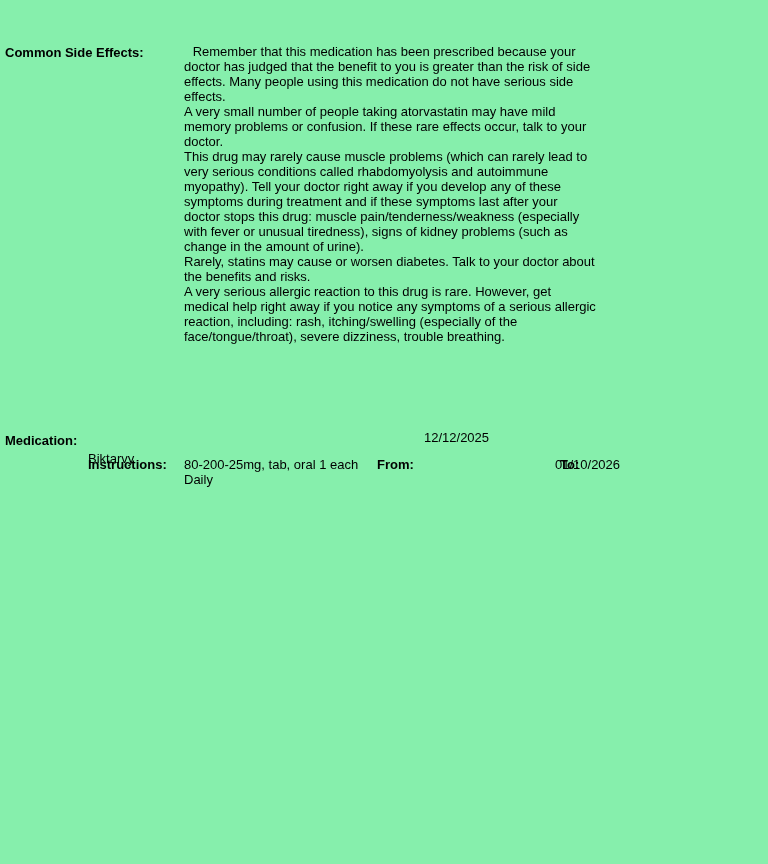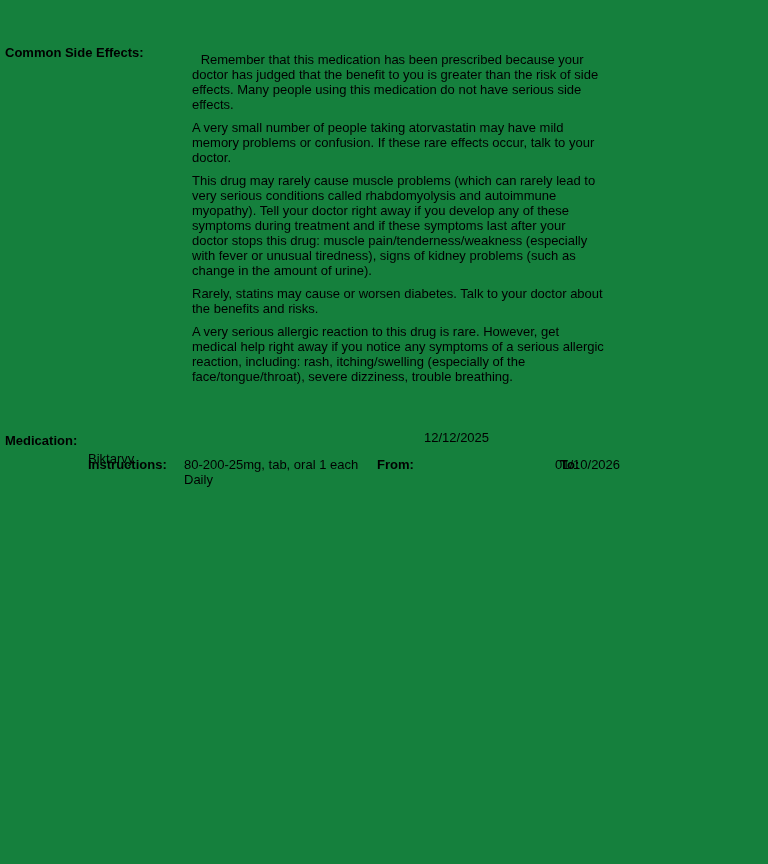--- a/index.html
+++ b/index.html
@@ -16,33 +16,33 @@
     line-height: 15px;
     color: #000000;
   }
   .abs { position: absolute; }
   .bold { font-weight: bold; }
   .pre { white-space: pre-wrap; }
   #report-page {
     position: relative;
     width: 768px;
     height: 864px;
-    background: #15803d;
+    background: #86efac;
   }
   #se-label {
     left: 5px;
     top: 45px;
   }
   #se-text {
     left: 184px;
     top: 44px;
     width: 470px;
   }
   #se-text p {
-    margin: 8px;
+    margin: 0;
     padding: 0;
   }
   #se-text p.para-first { text-indent: 5px; }
   #medication-label { left: 5px;  top: 433px; }
   #medication-value { left: 88px; top: 451px; }
   #instructions-label { left: 88px;  top: 457px; }
   #instructions-value { left: 184px; top: 457px; width: 185px; }
   #from-label { left: 377px; top: 457px; }
   #from-value { left: 424px; top: 430px; }
   #to-label   { left: 516px; top: 457px; margin-left: 44px; }

